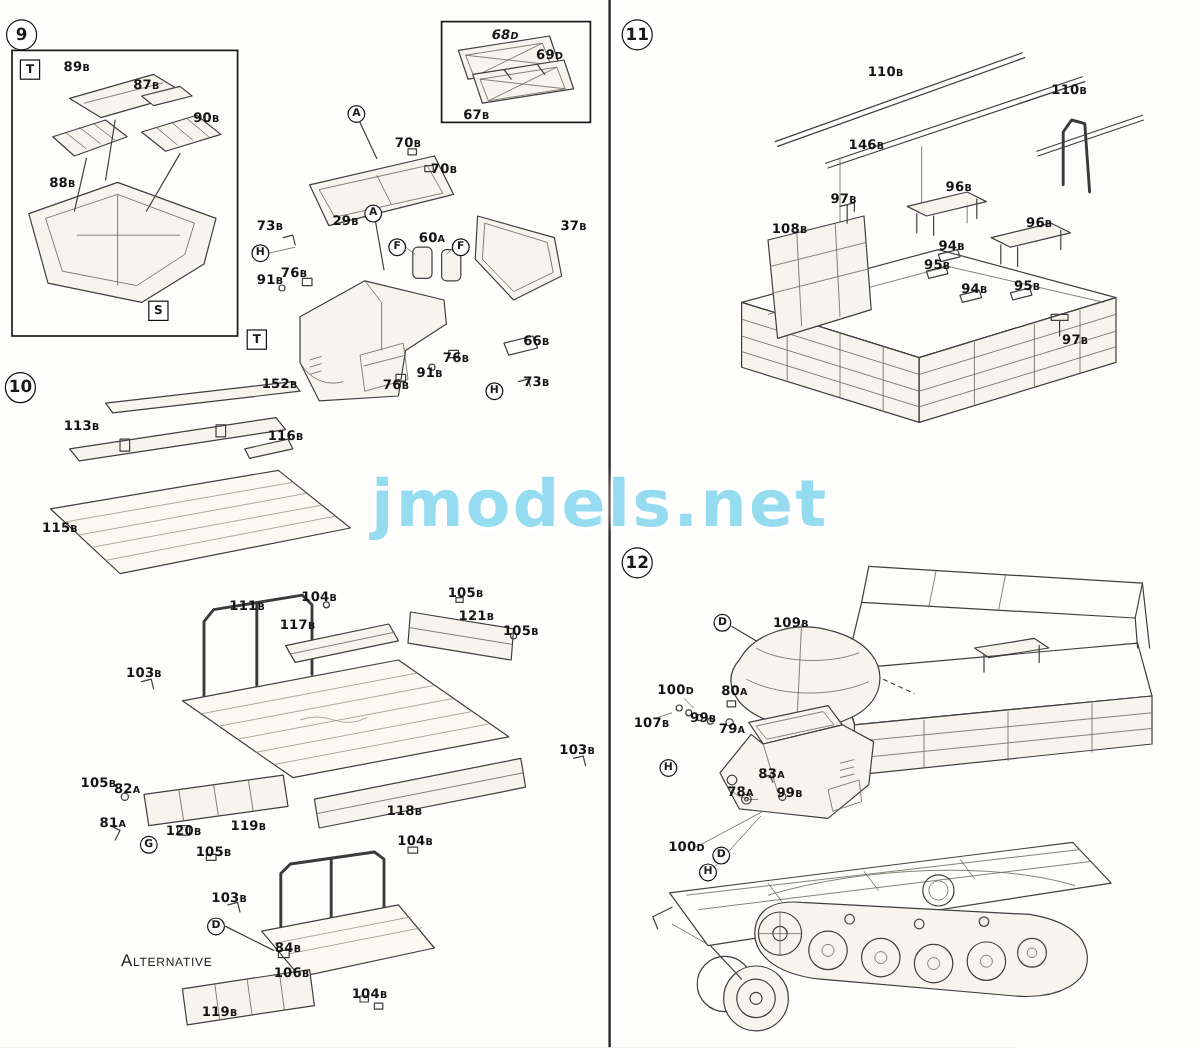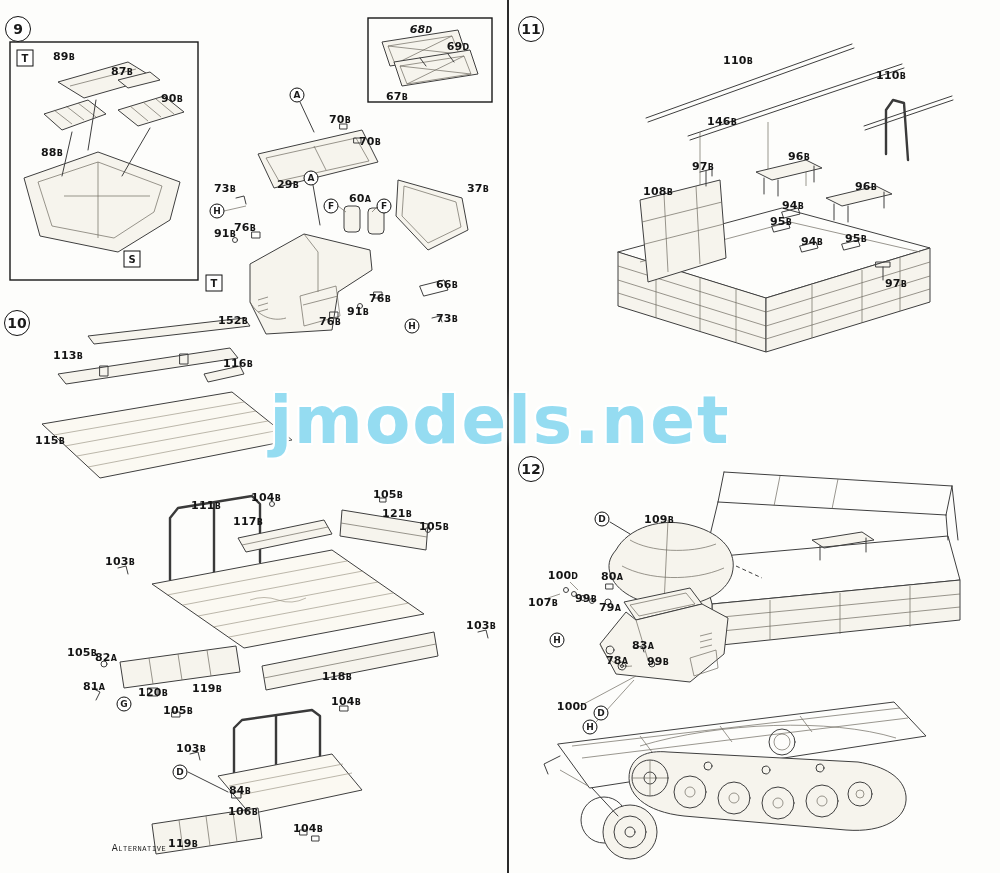--- a/index.html
+++ b/index.html
@@ -18,24 +18,24 @@
   .layer{position:absolute;left:0;top:0;width:100%;height:100%;z-index:4;pointer-events:none;}
   .part-label{position:absolute;transform:translate(-50%,-50%);font-weight:bold;font-size:11px;
               white-space:nowrap;color:#141414;letter-spacing:.2px;}
   .part-label .suffix{font-size:8px;vertical-align:baseline;}
   .step-badge{position:absolute;transform:translate(-50%,-50%);width:24px;height:24px;border:1.8px solid #111;
               border-radius:50%;background:#fff;text-align:center;font-weight:bold;font-size:14px;line-height:24px;}
   .circle-letter{position:absolute;transform:translate(-50%,-50%);width:13px;height:13px;border:1.5px solid #111;
               border-radius:50%;background:#fff;text-align:center;font-weight:bold;font-size:9px;line-height:13px;}
   .box-letter{position:absolute;transform:translate(-50%,-50%);width:15px;height:15px;border:1.4px solid #111;
               background:#fff;text-align:center;font-weight:bold;font-size:10px;line-height:15px;}
-  .note{position:absolute;transform:translate(-50%,-50%);font-family:Liberation Mono, monospace;font-size:10px;
-        font-variant:small-caps;letter-spacing:.6px;color:#222;margin-top:48px;}
+  .note{position:absolute;transform:translate(-50%,-50%);font-family:Liberation Sans, sans-serif;font-size:14px;
+        font-variant:small-caps;letter-spacing:.6px;color:#222;}
   .watermark{position:absolute;left:500px;top:420px;transform:translate(-50%,-50%);z-index:6;
-        font-weight:bold;font-size:66px;letter-spacing:2px;color:rgba(126,212,238,.82);
+        font-weight:bold;font-size:54px;letter-spacing:2px;color:rgba(126,212,238,.82);
         text-shadow:2px 2px 0 rgba(255,255,255,.95),-2px -2px 0 rgba(255,255,255,.95),
                     2px -2px 0 rgba(255,255,255,.95),-2px 2px 0 rgba(255,255,255,.95),
                     0 0 10px rgba(255,255,255,.8);
         white-space:nowrap;pointer-events:none;}
 </style>
 </head>
 <body>
 
 <div class="page">
 

